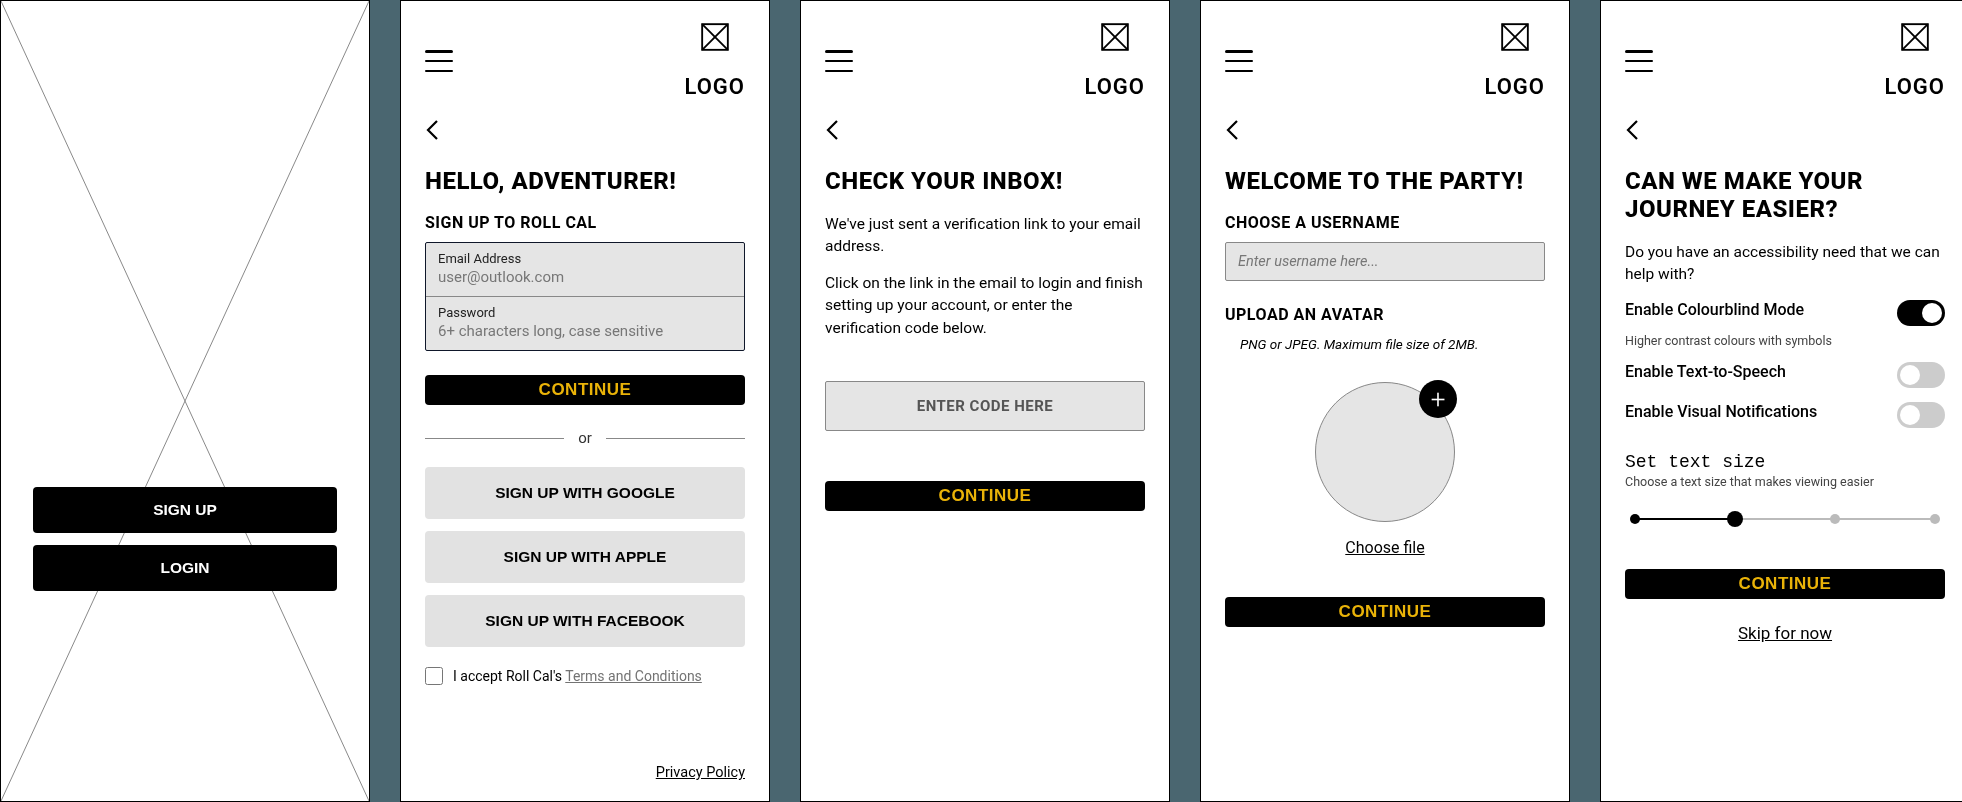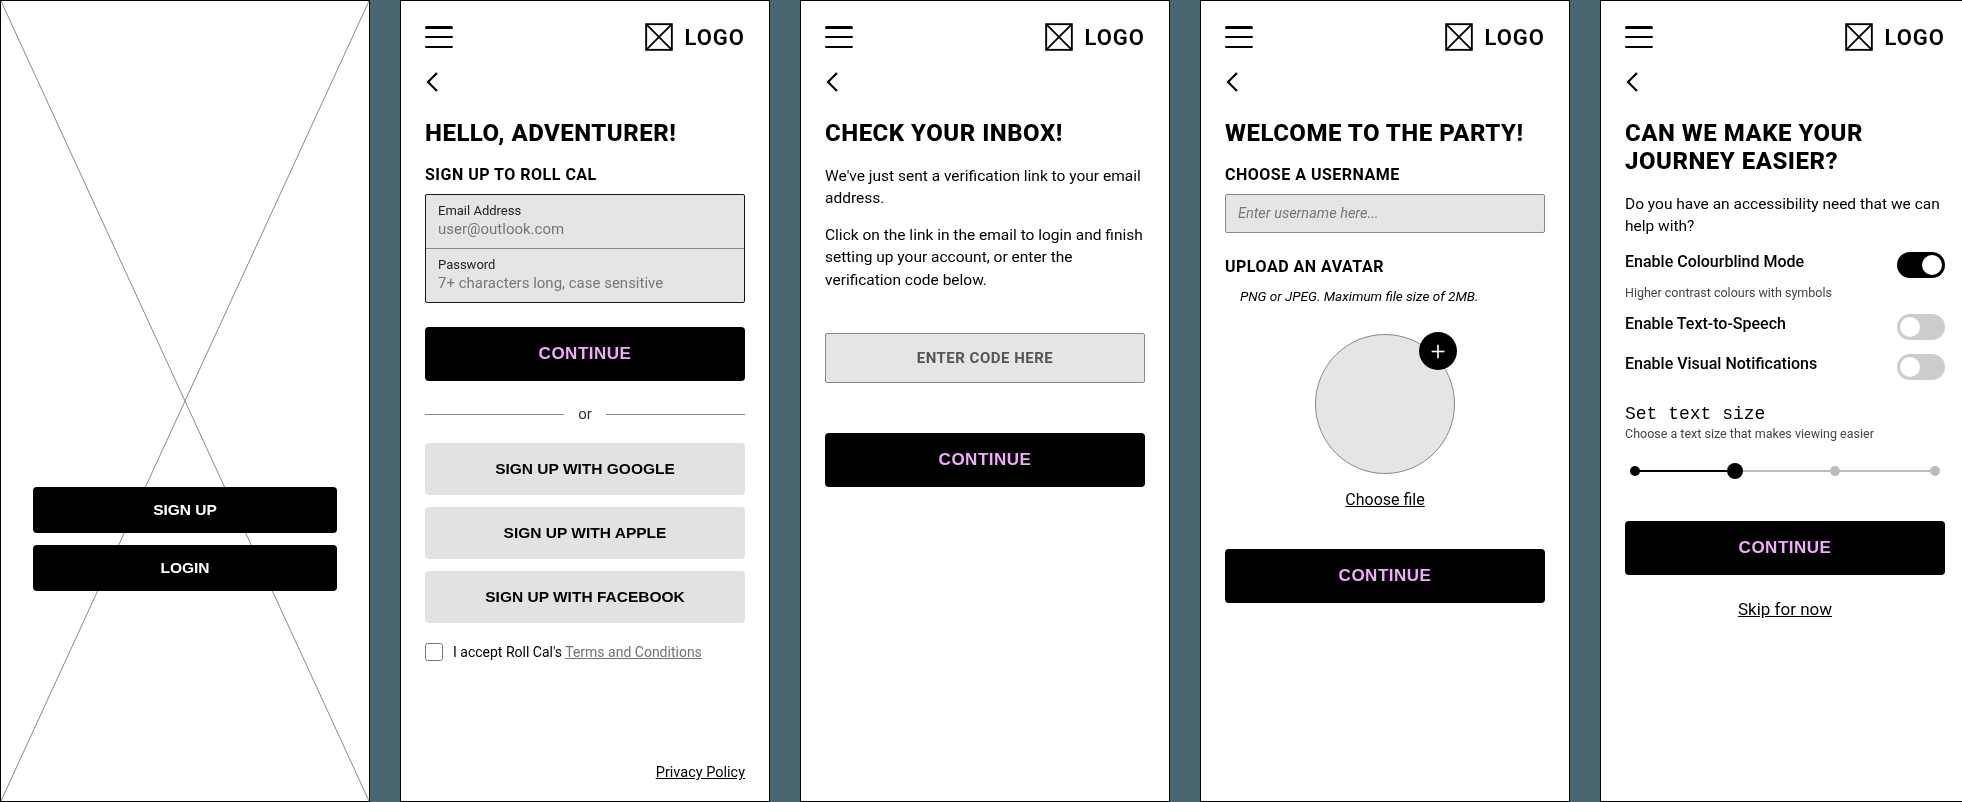--- a/index.html
+++ b/index.html
@@ -38,24 +38,24 @@
   .splash .btns {
     position: absolute;
     left: 0; right: 0; bottom: 210px;
     display: flex;
     flex-direction: column;
     gap: 12px;
     padding: 0 32px;
   }
   .btn-black {
     background: #000;
-    color: #f0abfc;
+    color: #eab308;
     border: none;
     width: 100%;
-    padding: 17px;
+    padding: 5px;
     font-weight: 700;
     font-size: 17px;
     letter-spacing: .5px;
     cursor: pointer;
     text-align: center;
     border-radius: 4px;
   }
   .btn-grey {
     background: #e2e2e2;
     color: #000;
@@ -87,22 +87,22 @@
     align-items: center;
     padding: 22px 24px 10px 24px;
   }
   .hamburger {
     width: 28px; height: 22px;
     display: flex; flex-direction: column; justify-content: space-between;
     cursor: pointer;
   }
   .hamburger span { display:block; height:2.5px; background:#000; border-radius:2px; }
   .logo-box {
-    display:flex; align-items:center; gap:11px;
-    font-weight:600; font-size:22px; letter-spacing:1px;
+    display:flex; align-items:center; gap:23px;
+    font-weight:600; font-size:22px; letter-spacing:1px;flex-direction:column;
   }
   .logo-box svg { width:28px; height:28px; }
   .back {
     padding: 10px 24px 0 24px;
     cursor:pointer;
   }
   .content { padding: 10px 24px; flex:1; display:flex; flex-direction:column; }
   h1 { font-size:24px; font-weight:800; letter-spacing:.5px; margin: 12px 0 18px; }
   h2 { font-size:16px; font-weight:700; letter-spacing:.5px; margin-bottom:10px; }
   .sub { font-size:15.5px; line-height:1.45; margin-bottom:14px; }
@@ -259,21 +259,21 @@
   <div class="content">
     <h1>HELLO, ADVENTURER!</h1>
     <h2>SIGN UP TO ROLL CAL</h2>
     <div class="stacked-inputs">
       <div class="field">
         <div class="field-label">Email Address</div>
         <div class="field-ph">user@outlook.com</div>
       </div>
       <div class="field">
         <div class="field-label">Password</div>
-        <div class="field-ph">7+ characters long, case sensitive</div>
+        <div class="field-ph">6+ characters long, case sensitive</div>
       </div>
     </div>
     <button class="btn-black">CONTINUE</button>
     <div class="or-row">
       <hr>
         <span>or</span>
         <hr>
     </div>
     <div class="social-col">
       <button class="btn-grey">SIGN UP WITH GOOGLE</button>

